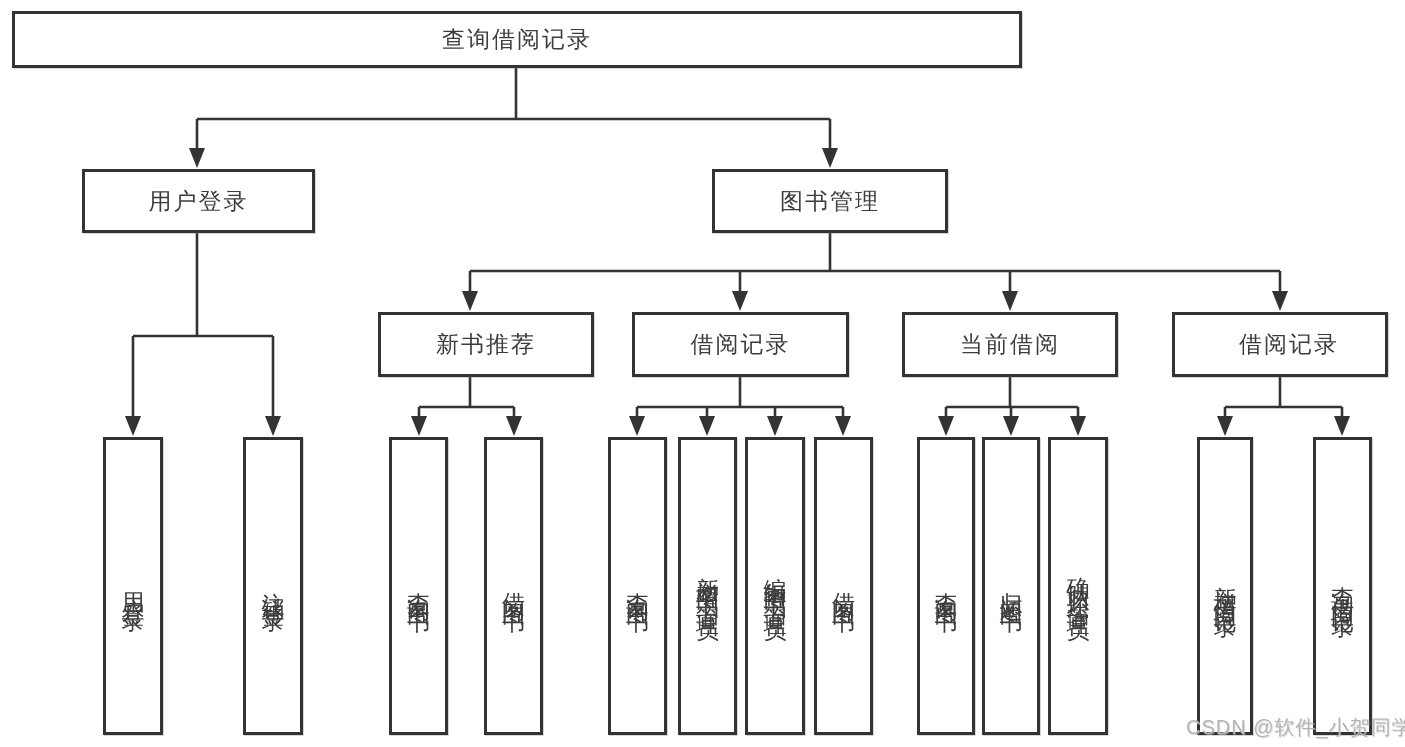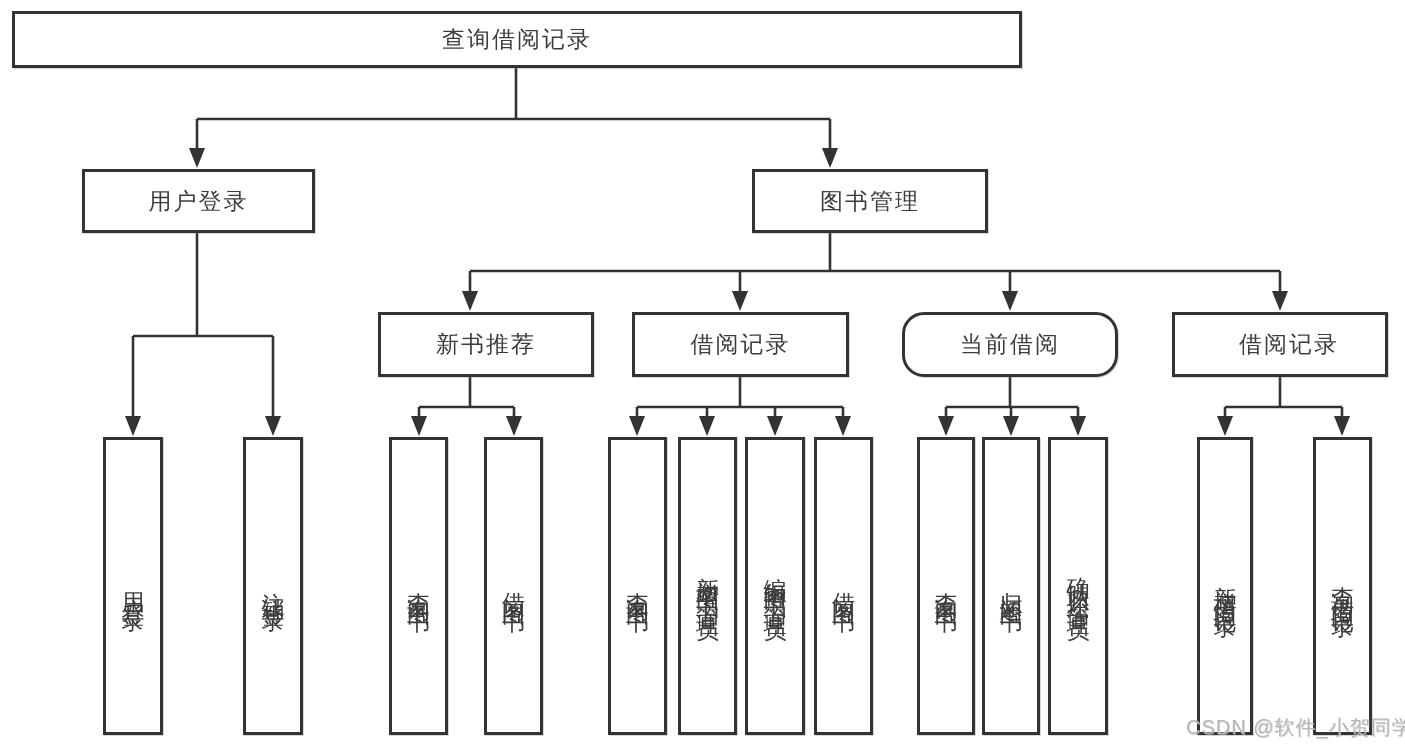--- a/index.html
+++ b/index.html
@@ -92,25 +92,25 @@
       <polygon points="1003,416 1019,416 1011,436"></polygon>
       <polygon points="1070,416 1086,416 1078,436"></polygon>
       <polygon points="1217,416 1233,416 1225,436"></polygon>
       <polygon points="1334,416 1350,416 1342,436"></polygon>
     </g>
   </svg>
 
   <div class="node hbox" style="left:12px; top:11px; width:1010px; height:57px;">查询借阅记录</div>
 
   <div class="node hbox" style="left:82px; top:169px; width:233px; height:64px;">用户登录</div>
-  <div class="node hbox" style="left:712px; top:169px; width:236px; height:64px;margin-left:40px;">图书管理</div>
+  <div class="node hbox" style="left:712px; top:169px; width:236px; height:64px;">图书管理</div>
 
   <div class="node hbox" style="left:362px; top:312px; width:216px; height:65px;margin-left:16px;">新书推荐</div>
   <div class="node hbox" style="left:632px; top:312px; width:217px; height:65px;">借阅记录</div>
-  <div class="node hbox" style="left:902px; top:312px; width:216px; height:65px;border-radius:22px;">当前借阅</div>
+  <div class="node hbox" style="left:902px; top:312px; width:216px; height:65px;">当前借阅</div>
   <div class="node hbox" style="left:1172px; top:312px; width:216px; height:65px;padding-left:18px;">借阅记录</div>
 
   <div class="node vbox" style="left:103px; top:437px; width:60px; height:298px;">用户登录</div>
   <div class="node vbox" style="left:243px; top:437px; width:60px; height:298px;">注销登录</div>
 
   <div class="node vbox" style="left:389px; top:437px; width:59px; height:298px;">查询图书</div>
   <div class="node vbox" style="left:484px; top:437px; width:59px; height:298px;">借阅图书</div>
 
   <div class="node vbox" style="left:608px; top:437px; width:59px; height:298px;">查询图书</div>
   <div class="node vbox" style="left:678px; top:437px; width:59px; height:298px;">新增图书（管理员）</div>

